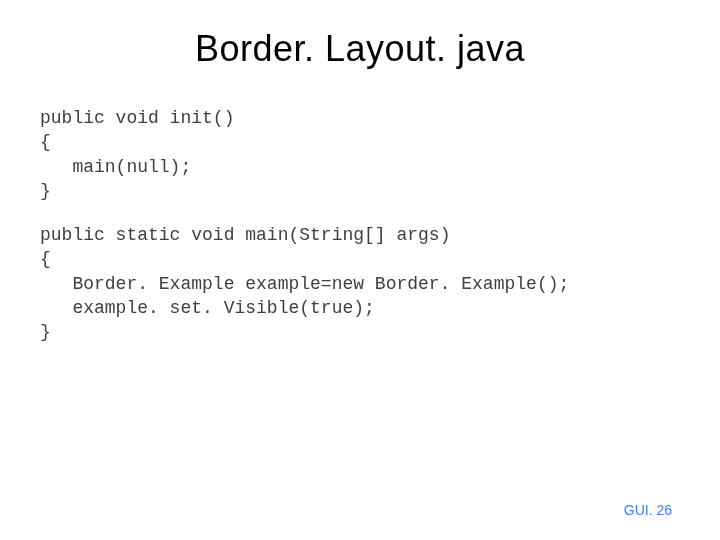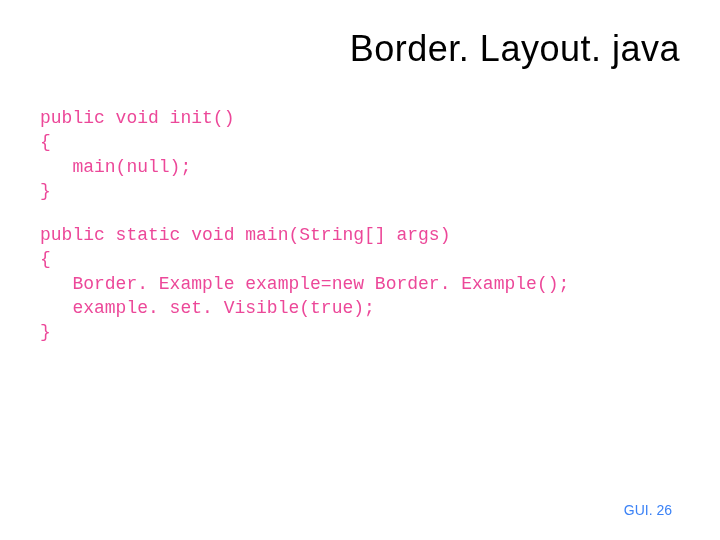--- a/index.html
+++ b/index.html
@@ -17,30 +17,30 @@
     }
     .slide {
       width: 100%;
       height: 100%;
       padding: 28px 40px 20px 40px;
       position: relative;
     }
     .title {
       font-size: 36px;
       font-weight: 400;
-      text-align: right;
+      text-align: center;
       color: #000000;
       margin-bottom: 36px;
       letter-spacing: 0.5px;
     }
     .code-block {
       font-family: "Courier New", Courier, monospace;
       font-size: 18px;
       line-height: 1.35;
-      color: #ec4899;
+      color: #404040;
       white-space: pre;
       margin-bottom: 20px;
       margin-top: 16px;
     }
     .footer {
       position: absolute;
       bottom: 22px;
       right: 48px;
       font-size: 14px;
       color: #3b82f6;

